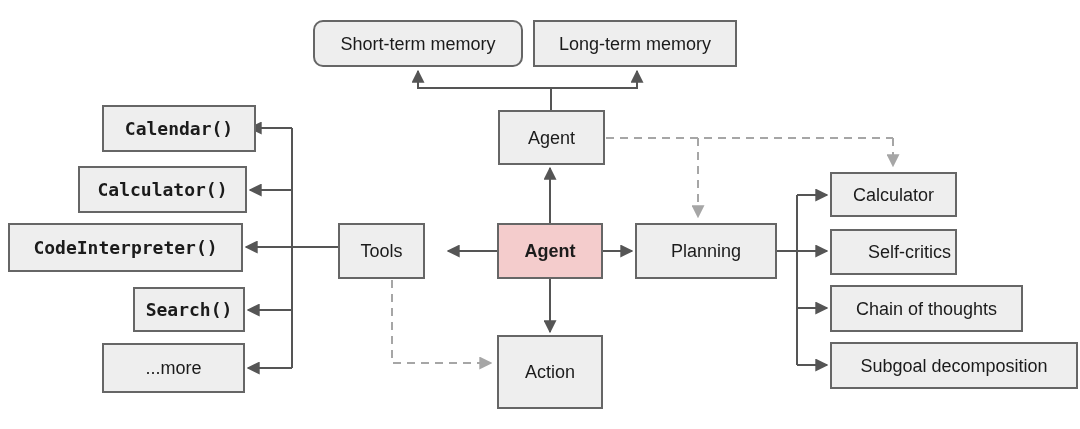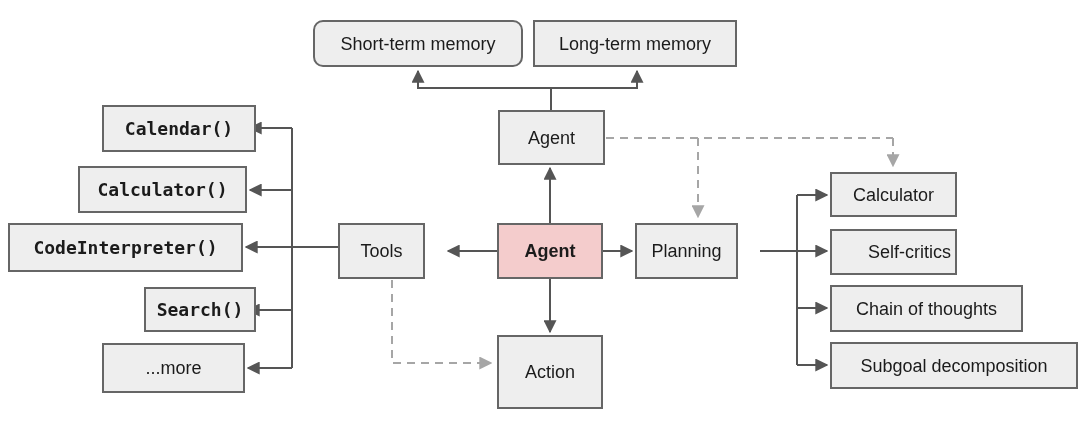--- a/index.html
+++ b/index.html
@@ -72,26 +72,26 @@
     <path class="dashed" d="M392,280 V363 H491" marker-end="url(#arrow-light)"></path>
   </svg>
 
   <div class="node" style="left:313px; top:20px; width:210px; height:47px;border-radius:10px;">Short-term memory</div>
   <div class="node" style="left:533px; top:20px; width:204px; height:47px;">Long-term memory</div>
   <div class="node" style="left:498px; top:110px; width:107px; height:55px;">Agent</div>
 
   <div class="node mono" style="left:102px; top:105px; width:154px; height:47px;text-align:center;">Calendar()</div>
   <div class="node mono" style="left:78px; top:166px; width:169px; height:47px;">Calculator()</div>
   <div class="node mono" style="left:8px; top:223px; width:235px; height:49px;">CodeInterpreter()</div>
-  <div class="node mono" style="left:133px; top:287px; width:112px; height:45px;margin-left:11px;">Search()</div>
+  <div class="node mono" style="left:133px; top:287px; width:112px; height:45px;">Search()</div>
   <div class="node" style="left:102px; top:343px; width:143px; height:50px;text-align:center;">...more</div>
 
   <div class="node" style="left:338px; top:223px; width:87px; height:56px;">Tools</div>
   <div class="node accent" style="left:497px; top:223px; width:106px; height:56px;">Agent</div>
-  <div class="node" style="left:635px; top:223px; width:103px; height:56px;">Planning</div>
+  <div class="node" style="left:635px; top:223px; width:142px; height:56px;">Planning</div>
   <div class="node" style="left:497px; top:335px; width:106px; height:74px;">Action</div>
 
   <div class="node" style="left:830px; top:172px; width:127px; height:45px;">Calculator</div>
   <div class="node" style="left:830px; top:229px; width:127px; height:46px;padding-left:32px;">Self-critics</div>
   <div class="node" style="left:830px; top:285px; width:193px; height:47px;">Chain of thoughts</div>
   <div class="node" style="left:830px; top:342px; width:248px; height:47px;">Subgoal decomposition</div>
 
 </div>
 
 </body></html>

